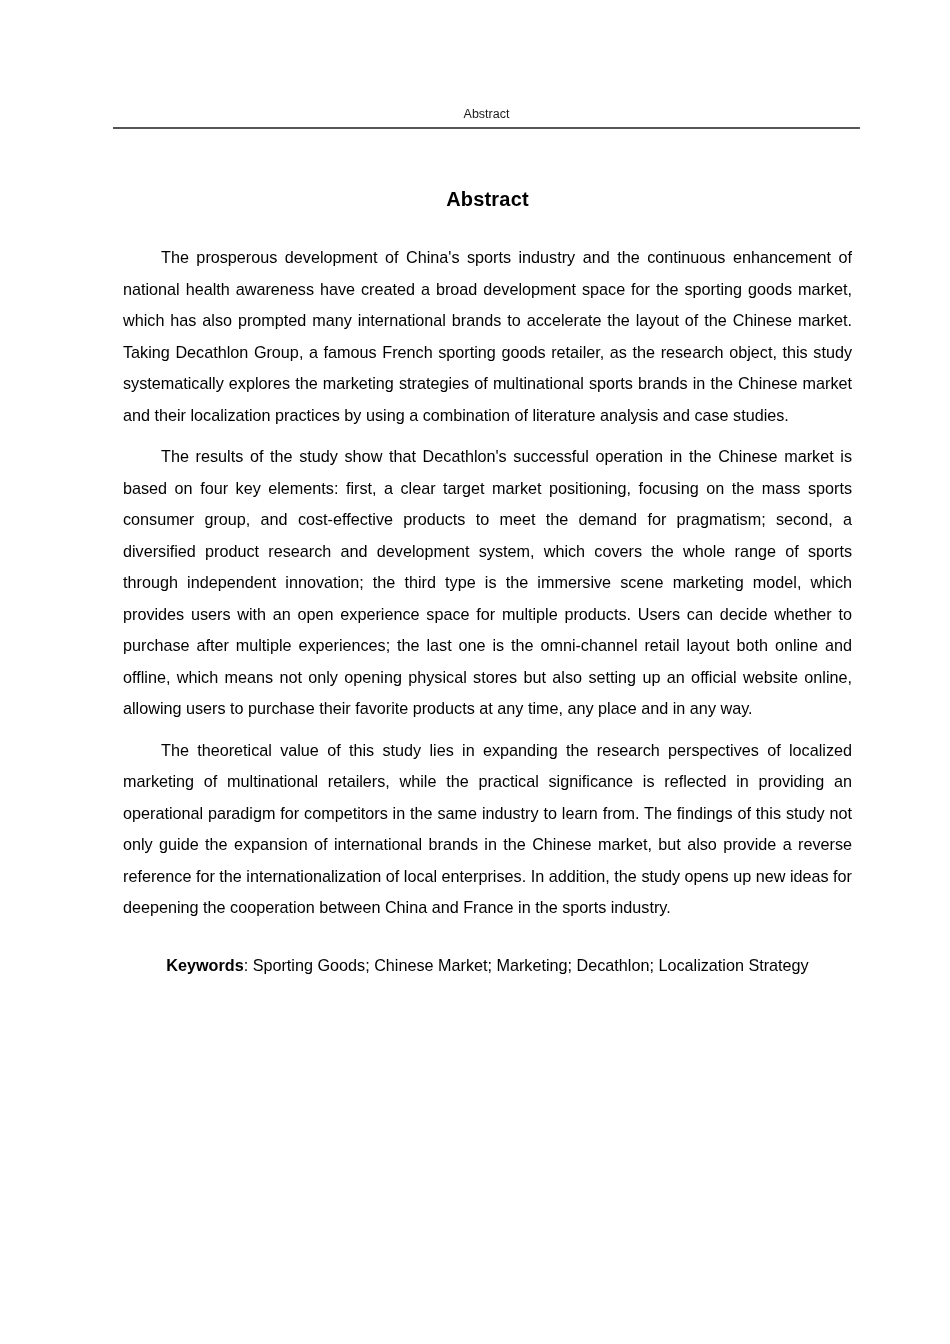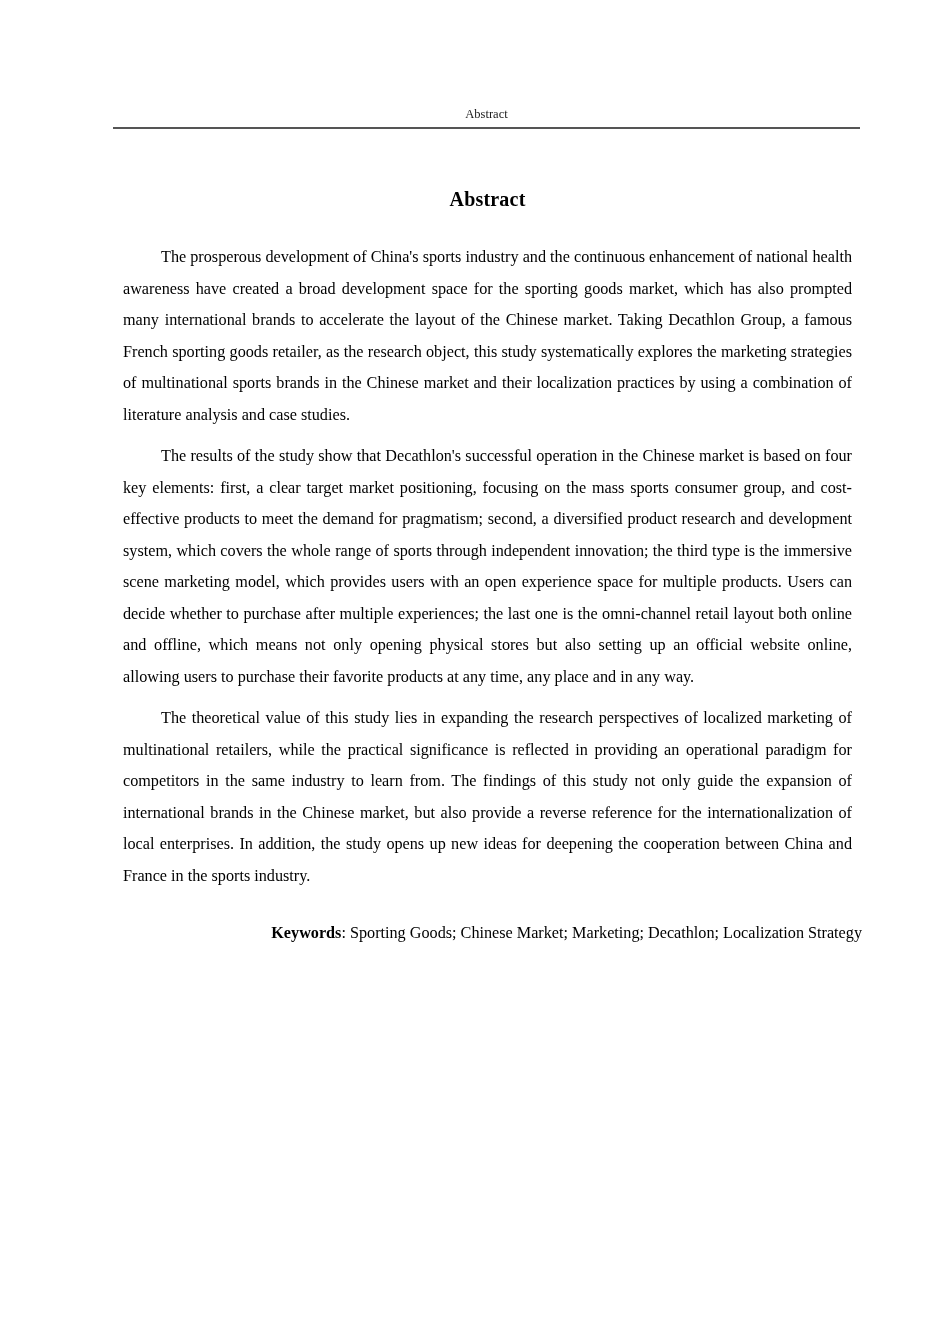--- a/index.html
+++ b/index.html
@@ -7,21 +7,21 @@
     padding: 0;
     background: #ffffff;
   }
   .page {
     position: relative;
     width: 950px;
     height: 1040px;
     background: #ffffff;
     margin: 0 auto;
     overflow: hidden;
-    font-family: Liberation Serif, serif;
+    font-family: Liberation Sans, sans-serif;
     color: #000000;
   }
 
   
   .running-header {
     position: absolute;
     left: 113px;
     top: 108px;
     width: 747px;
     text-align: center;
@@ -62,21 +62,21 @@
     text-justify: inter-word;
     text-indent: 38px;
     margin: 10px;
     hyphens: none;
     -webkit-hyphens: none;
   }
 
   .keywords {
     font-size: 16.2px;
     line-height: 31.5px;
-    text-align: right;
+    text-align: center;
     text-indent: 0;
     margin: 26px 0 0 0;
   }
   .keywords .kw-label {
     font-weight: bold;
   }
 
   
   .page-number {
     position: absolute;

